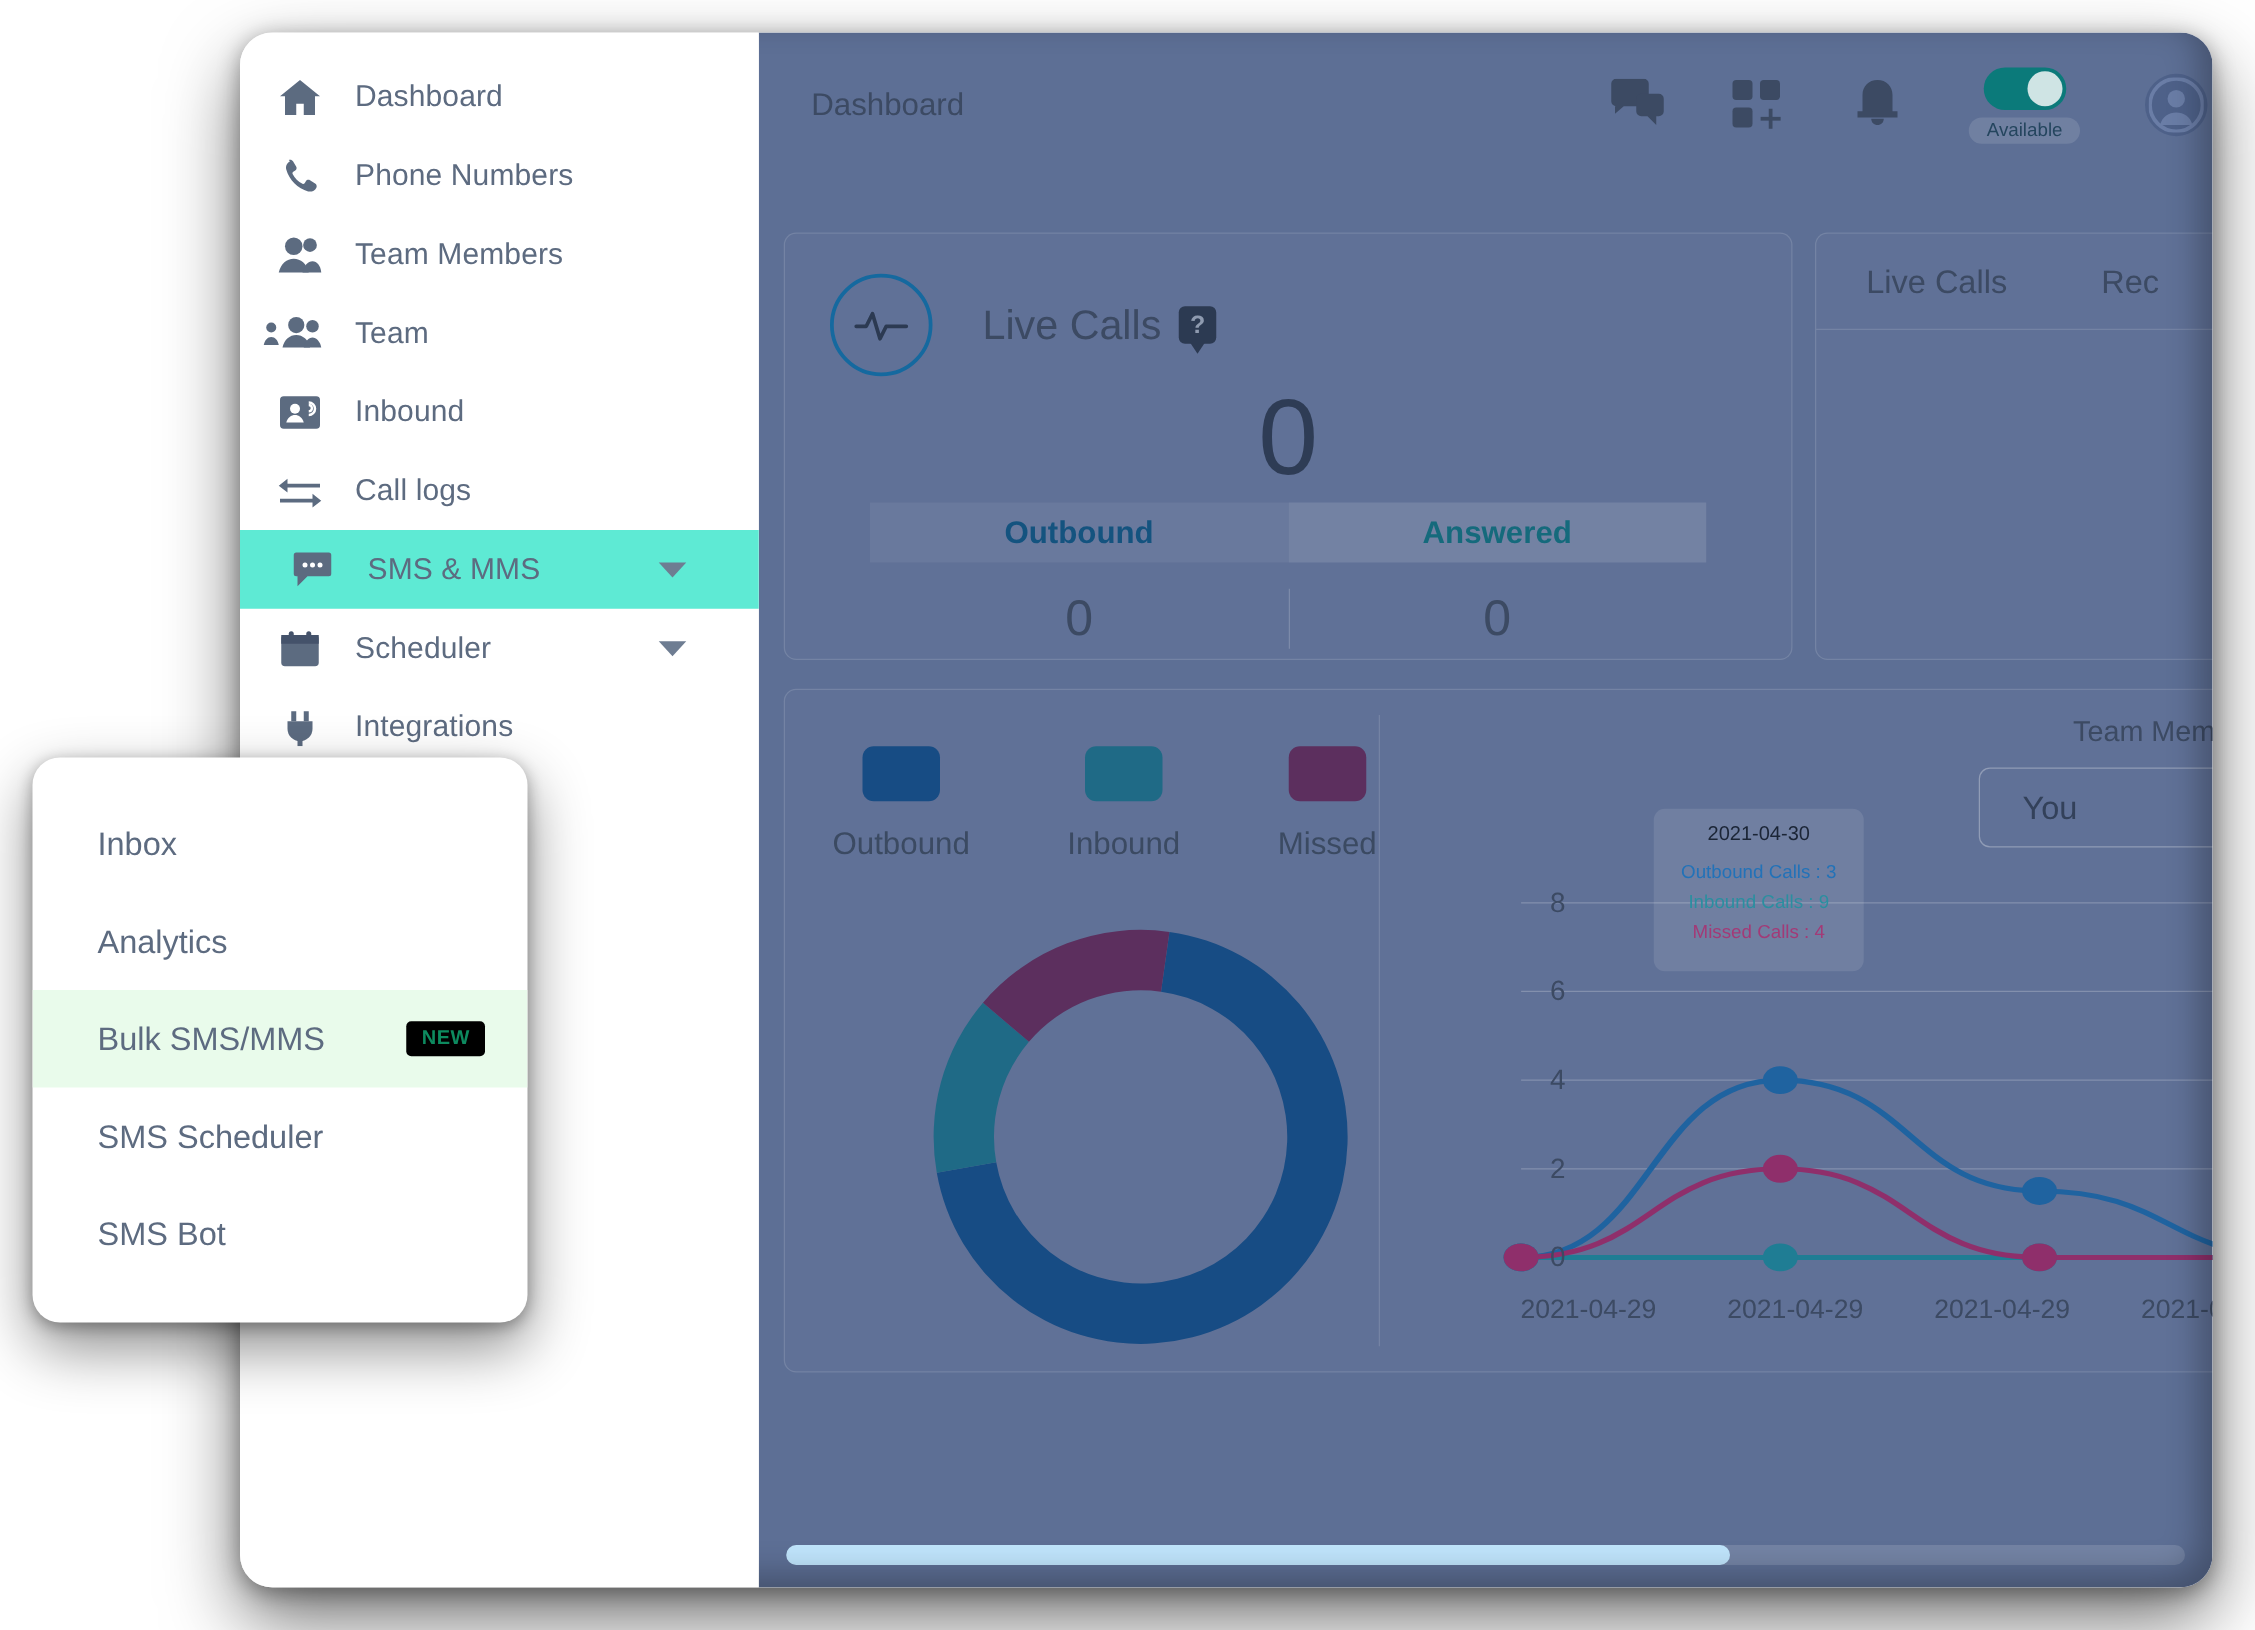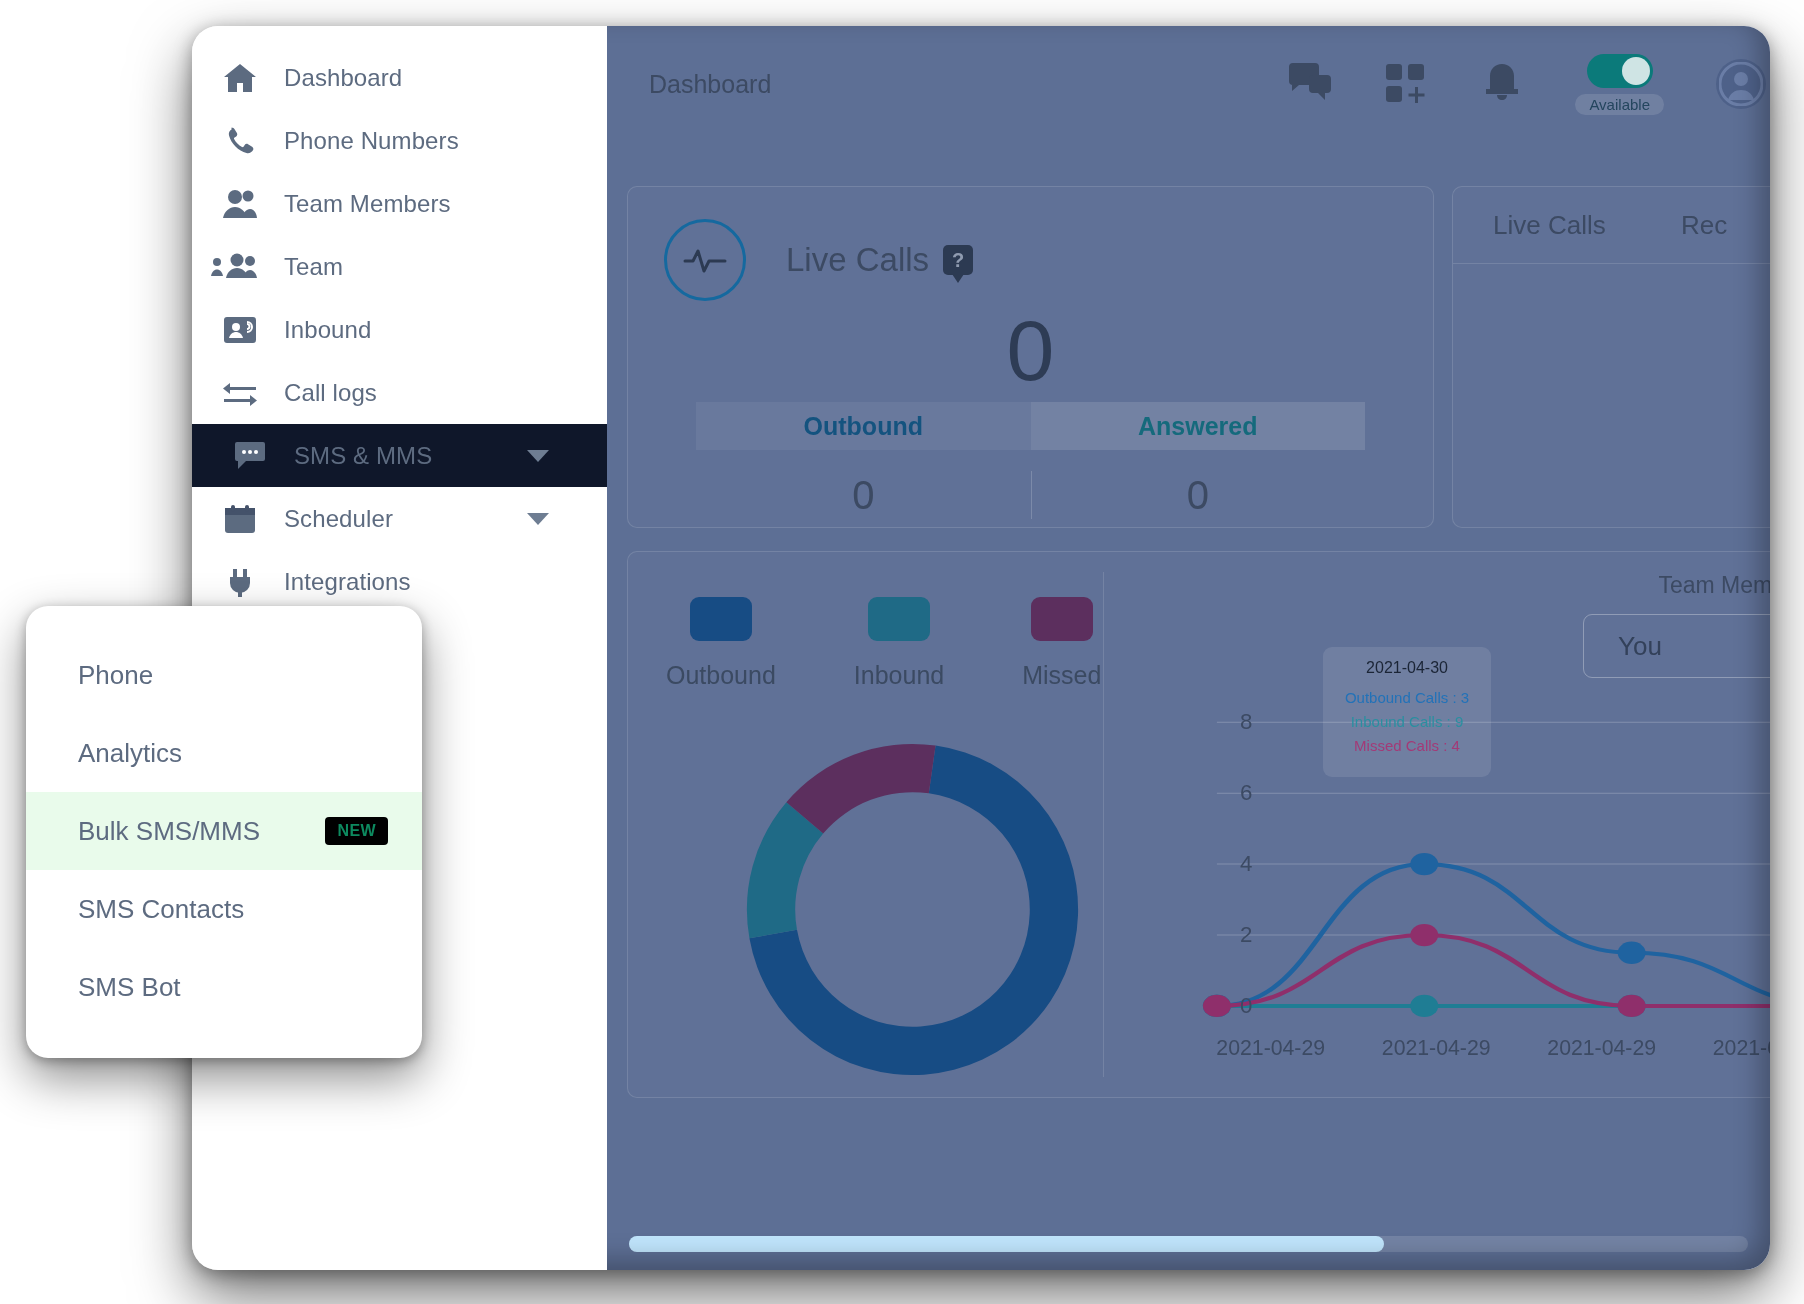--- a/index.html
+++ b/index.html
@@ -22,21 +22,21 @@
   
   .sidebar{position:absolute;left:0;top:0;width:415px;height:100%;background:#fff;z-index:4;}
   .brand{height:116px;display:flex;align-items:center;padding-left:43px;border-bottom:1px solid #eef1f6;}
   .brand-logo{width:46px;height:46px;flex:0 0 46px;position:relative;}
   .brand-name{margin-left:16px;font-size:33px;color:#54c0f0;font-weight:700;letter-spacing:.1px;}
 
   .nav{padding-top:20px;}
   .nav-item{display:flex;align-items:center;height:63px;padding-left:20px;position:relative;}
   .nav-item .ico{width:56px;flex:0 0 56px;display:flex;align-items:center;justify-content:center;color:#5c6b80;}
   .nav-item .lbl{font-size:24px;color:#5d6b80;margin-left:16px;letter-spacing:.1px;}
-  .nav-item.active{background:#0f172a;padding-left:30px;}
+  .nav-item.active{background:#5eead4;padding-left:30px;}
   .nav-caret{position:absolute;right:58px;top:50%;transform:translateY(-50%);
     width:0;height:0;border-left:11px solid transparent;border-right:11px solid transparent;
     border-top:12px solid #6e7d92;}
 
   
   .main{position:absolute;left:415px;top:0;right:0;bottom:0;background:#5d6f95;}
   .topbar{height:116px;display:flex;align-items:center;position:relative;}
   .crumb{font-size:25px;color:#3c4a63;margin-left:42px;}
   .topicons{position:absolute;right:4px;top:0;height:116px;display:flex;align-items:center;gap:52px;}
   .tico{color:#3c4a63;display:flex;align-items:center;justify-content:center;}
@@ -408,30 +408,30 @@
         </div>
 
       </div>
     </div>
 
     <div class="win-edge"></div>
   </div>
 
   <div class="popup">
     <div class="pop-item">
-      <span class="ptx">Phone</span>
+      <span class="ptx">Inbox</span>
     </div>
     <div class="pop-item">
       <span class="ptx">Analytics</span>
     </div>
     <div class="pop-item hl">
       <span class="ptx">Bulk SMS/MMS</span>
       <span class="badge">NEW</span>
     </div>
     <div class="pop-item">
-      <span class="ptx">SMS Contacts</span>
+      <span class="ptx">SMS Scheduler</span>
     </div>
     <div class="pop-item">
       <span class="ptx">SMS Bot</span>
     </div>
   </div>
 
 </div>
 
 </body></html>

